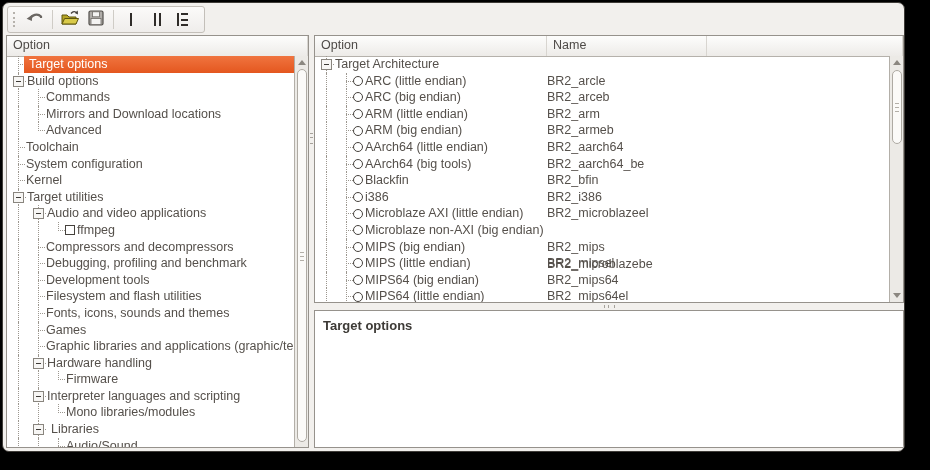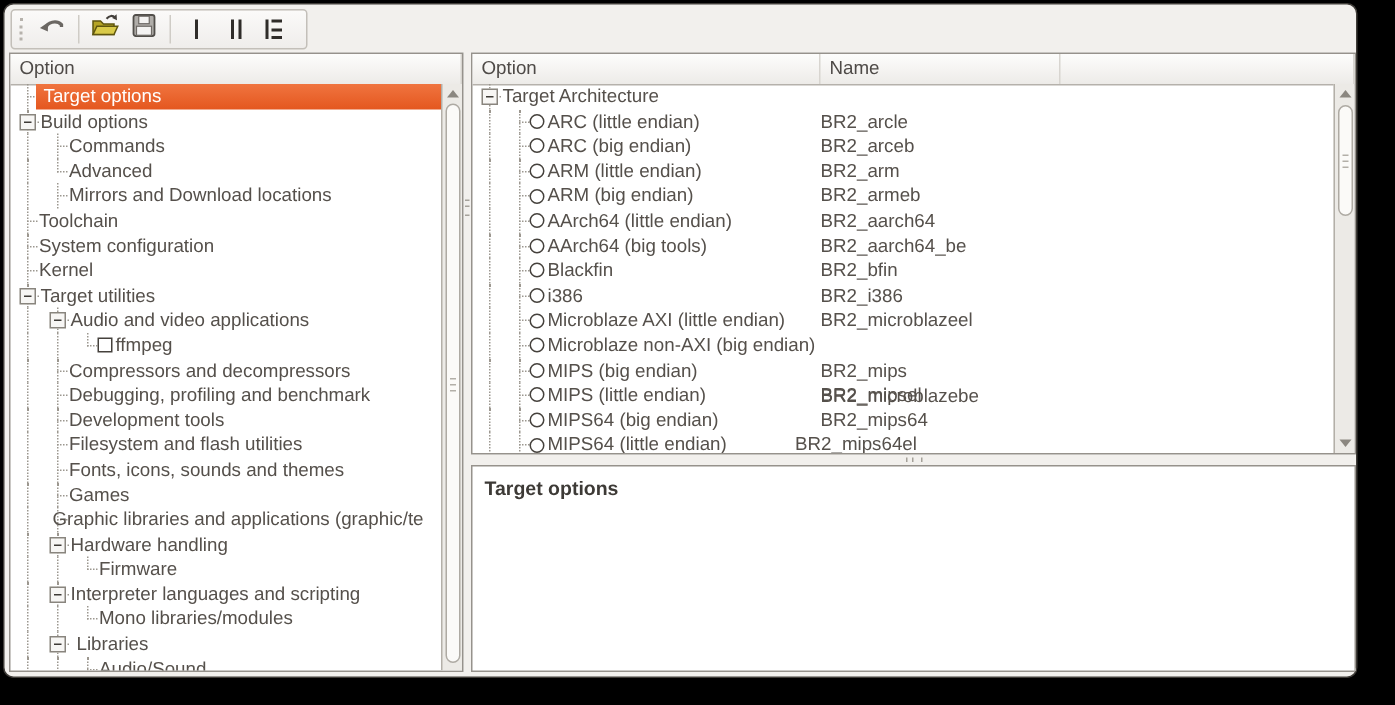--- a/index.html
+++ b/index.html
@@ -144,29 +144,29 @@
           <div class="tlabel" style="left: 20px;">Build options</div>
         </div>
         <div class="trow">
           <div class="guide" style="left: 11px;"></div>
           <div class="guide" style="left: 31px;"></div>
           <div class="branch" style="left: 31px; width: 7px;"></div>
           <div class="tlabel" style="left: 39px;">Commands</div>
         </div>
         <div class="trow">
           <div class="guide" style="left: 11px;"></div>
+          <div class="guide" style="left: 31px;"></div>
+          <div class="branch" style="left: 31px; width: 7px;"></div>
+          <div class="tlabel" style="left: 39px;">Mirrors and Download locations</div>
+        </div>
+        <div class="trow">
+          <div class="guide" style="left: 11px;"></div>
           <div class="guide half" style="left: 31px;"></div>
           <div class="branch" style="left: 31px; width: 7px;"></div>
           <div class="tlabel" style="left: 39px;">Advanced</div>
-        </div>
-        <div class="trow">
-          <div class="guide" style="left: 11px;"></div>
-          <div class="guide" style="left: 31px;"></div>
-          <div class="branch" style="left: 31px; width: 7px;"></div>
-          <div class="tlabel" style="left: 39px;">Mirrors and Download locations</div>
         </div>
         <div class="trow">
           <div class="guide" style="left: 11px;"></div>
           <div class="branch" style="left: 11px; width: 7px;"></div>
           <div class="tlabel" style="left: 19px;">Toolchain</div>
         </div>
         <div class="trow">
           <div class="guide" style="left: 11px;"></div>
           <div class="branch" style="left: 11px; width: 7px;"></div>
           <div class="tlabel" style="left: 19px;">System configuration</div>
@@ -234,21 +234,21 @@
         <div class="trow">
           <div class="guide" style="left: 11px;"></div>
           <div class="guide" style="left: 31px;"></div>
           <div class="branch" style="left: 31px; width: 7px;"></div>
           <div class="tlabel" style="left: 39px;">Games</div>
         </div>
         <div class="trow">
           <div class="guide" style="left: 11px;"></div>
           <div class="guide" style="left: 31px;"></div>
           <div class="branch" style="left: 31px; width: 7px;"></div>
-          <div class="tlabel" style="left: 28px;">Graphic libraries and applications (graphic/te</div>
+          <div class="tlabel" style="left: 39px;">Graphic libraries and applications (graphic/te</div>
         </div>
         <div class="trow">
           <div class="guide" style="left: 11px;"></div>
           <div class="guide" style="left: 31px;"></div>
           <div class="branch" style="left: 36px; width: 3px;"></div>
           <div class="ebox" style="left: 26px;">
             <div class="minus"></div>
           </div>
           <div class="tlabel" style="left: 40px;">Hardware handling</div>
         </div>
@@ -422,21 +422,21 @@
           <div class="radio" style="left: 38px;"></div>
           <div class="tlabel" style="left: 50px;">MIPS64 (big endian)</div>
           <div class="ncol" style="left: 232px;">BR2_mips64</div>
         </div>
         <div class="trow">
           <div class="guide" style="left: 11px;"></div>
           <div class="guide" style="left: 31px;"></div>
           <div class="branch" style="left: 31px; width: 7px;"></div>
           <div class="radio" style="left: 38px;"></div>
           <div class="tlabel" style="left: 50px;">MIPS64 (little endian)</div>
-          <div class="ncol" style="left: 215px; text-align: right;">BR2_mips64el</div>
+          <div class="ncol" style="left: 232px; text-align: right;">BR2_mips64el</div>
         </div>
       </div>
     <div class="vscroll">
       <div class="caret up"></div>
       <div class="sb-thumb" style="top:14px;height:74px;">
         <div class="sb-grip"></div>
       </div>
       <div class="caret down"></div>
     </div>
   </div>

